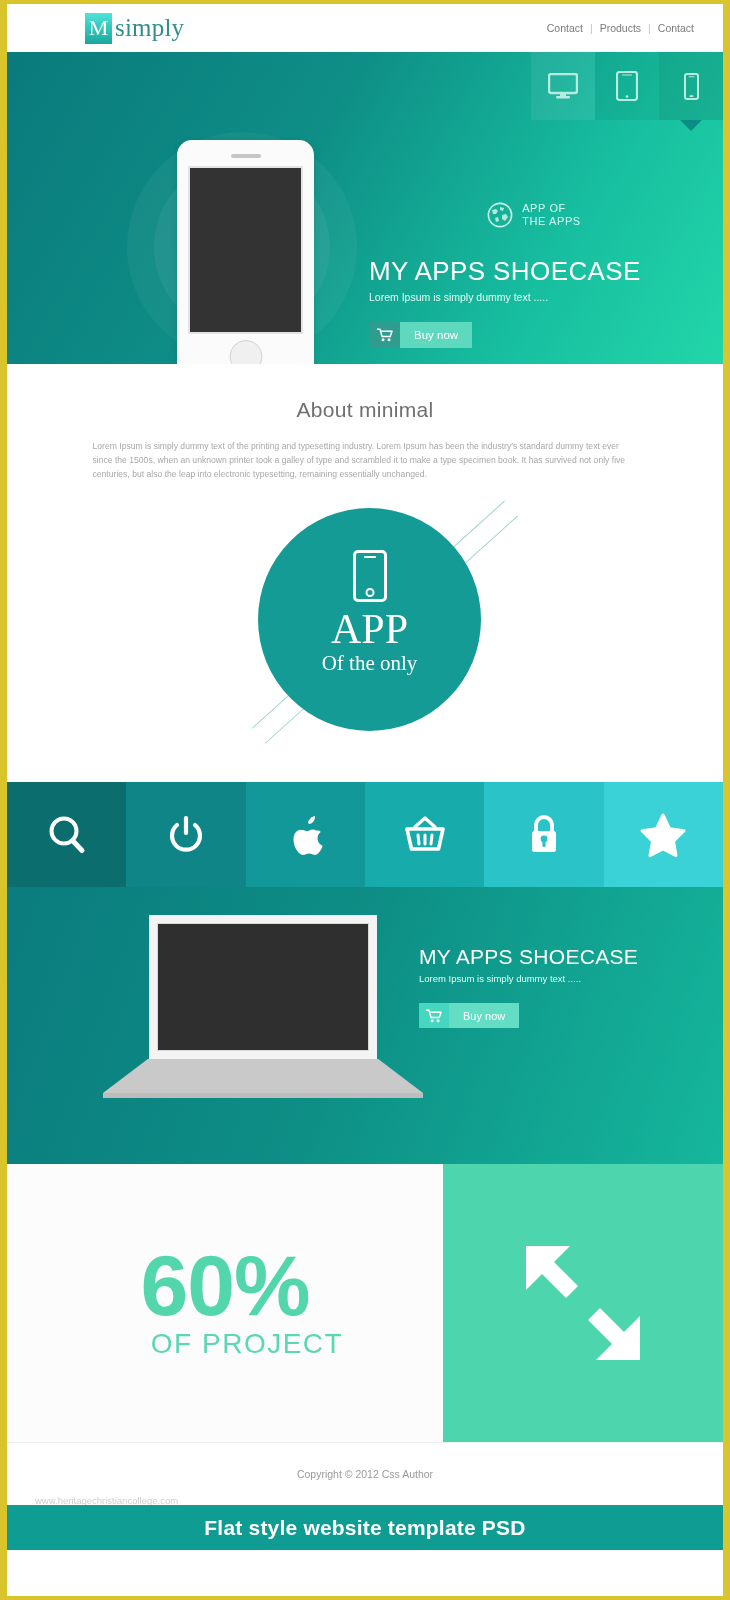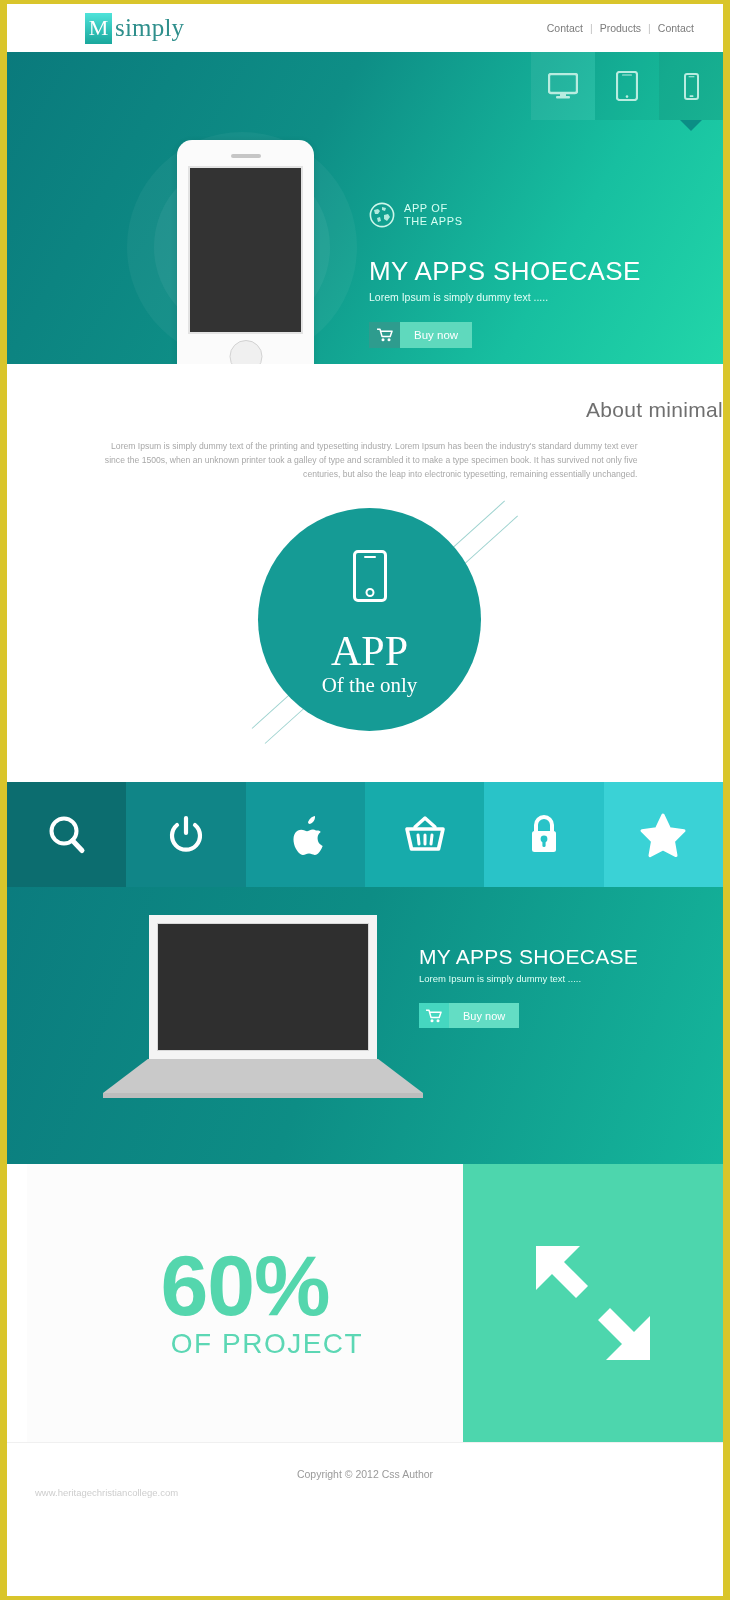--- a/index.html
+++ b/index.html
@@ -71,45 +71,45 @@
   .phone {
     position: absolute; left: 170px; top: 88px; width: 137px; height: 242px;
     background: #fbfbfb; border-radius: 15px; box-shadow: 0 2px 7px rgba(0,0,0,.10);
   }
   .phone-speaker { position: absolute; top: 14px; left: 50%; transform: translateX(-50%); width: 30px; height: 4px; background: #c6c6c6; border-radius: 3px; }
   .phone-screen { position: absolute; top: 26px; left: 11px; width: 115px; height: 168px; background: #333333; border: 2px solid #e3e3e3; }
   .phone-home { position: absolute; bottom: 9px; left: 50%; transform: translateX(-50%); width: 33px; height: 33px; border-radius: 50%; background: #f0f0f0; border: 1px solid #d2d2d2; }
 
   
   .hero-copy { position: absolute; left: 362px; top: 150px; width: 330px; }
-  .badge-row { display: flex; align-items: center; gap: 9px; }
+  .badge-row { display: flex; align-items: center; gap: 9px; justify-content: center; }
   .badge-text { font-size: 11px; line-height: 13px; color: #d6fff3; letter-spacing: .6px; }
   .hero-title { margin-top: 28px; font-size: 26px; color: #ffffff; font-weight: 300; letter-spacing: .4px; }
   .hero-sub { margin-top: 4px; font-size: 10.5px; color: #e3fff7; }
   .buy-btn { margin-top: 19px; display: inline-flex; align-items: stretch; height: 26px; }
   .buy-icon { width: 31px; background: #2e9c8e; display: flex; align-items: center; justify-content: center; }
   .buy-label { background: #5fd9bd; color: #ffffff; font-size: 11.5px; display: flex; align-items: center; padding: 0 14px; }
 
   
   .about { position: relative; background: #ffffff; height: 418px; padding-top: 34px; }
-  .about h2 { text-align: right; font-size: 21px; font-weight: 300; color: #6f6f6f; letter-spacing: .3px; }
-  .about p { margin: 17px auto 0; width: 545px; text-align: right; font-size: 8.6px; line-height: 14px; color: #a8a8a8; }
+  .about h2 { text-align: center; font-size: 21px; font-weight: 300; color: #6f6f6f; letter-spacing: .3px; }
+  .about p { margin: 17px auto 0; width: 545px; text-align: left; font-size: 8.6px; line-height: 14px; color: #a8a8a8; }
   .circle-wrap { position: relative; width: 100%; height: 265px; margin-top: 12px; }
   .slash { position: absolute; height: 1px; background: #9dd2cf; transform-origin: left center; }
   .s1 { width: 340px; left: 245px; top: 235px; transform: rotate(-42deg); }
   .s2 { width: 340px; left: 258px; top: 250px; transform: rotate(-42deg); }
   .app-circle {
     position: absolute; left: 251px; top: 15px; width: 223px; height: 223px;
     border-radius: 50%; background: #159b95;
     display: flex; flex-direction: column; align-items: center; justify-content: flex-start; padding-top: 42px;
   }
   .app-phone-ic { width: 34px; height: 52px; border: 3px solid #ffffff; border-radius: 5px; position: relative; }
   .app-phone-ic::before { content:""; position:absolute; top:3px; left:50%; transform:translateX(-50%); width:12px; height:2px; background:#fff; border-radius:2px;}
   .app-phone-ic::after { content:""; position:absolute; bottom:2px; left:50%; transform:translateX(-50%); width:5px; height:5px; border:2px solid #fff; border-radius:50%;}
-  .app-word { margin-top: 28px; font-family: "Liberation Serif", serif; font-size: 42px; color: #ffffff; line-height: 42px; }
+  .app-word { margin-top: 6px; font-family: "Liberation Serif", serif; font-size: 42px; color: #ffffff; line-height: 42px; }
   .app-sub { font-family: "Liberation Serif", serif; font-size: 21px; color: #ffffff; margin-top: 1px; }
 
   
   .iconbar { display: flex; height: 105px; }
   .icell { flex: 1; display: flex; align-items: center; justify-content: center; }
 
   
   .showcase2 {
     position: relative; height: 277px;
     background: linear-gradient(110deg, #0b7c7e 0%, #0d8d85 45%, #15b79c 100%);
@@ -121,30 +121,30 @@
   .trapezoid { width: 320px; height: 34px; background: #c9c9c9; clip-path: polygon(14% 0, 86% 0, 100% 100%, 0% 100%); }
   .trap-lip { width: 320px; height: 5px; background: #bdbdbd; }
   .sc2-copy { position: absolute; left: 412px; top: 58px; width: 290px; }
   .sc2-title { font-size: 21px; color: #ffffff; font-weight: 300; letter-spacing: .3px; }
   .sc2-sub { margin-top: 4px; font-size: 9.5px; color: #dffff5; }
   .sc2-btn { margin-top: 19px; display: inline-flex; height: 25px; }
   .sc2-icon { width: 30px; background: #45d7c0; display: flex; align-items: center; justify-content: center; }
   .sc2-label { background: #63ddc4; color: #ffffff; font-size: 11px; display: flex; align-items: center; padding: 0 14px; }
 
   
-  .progress { display: flex; height: 278px; padding-left: 20px; }
+  .progress { display: flex; height: 278px; }
   .prog-left { width: 436px; background: #fcfcfc; display: flex; flex-direction: column; align-items: center; justify-content: center; }
   .big-num { font-size: 86px; font-weight: bold; color: #54d6ad; line-height: 82px; letter-spacing: -1px; }
   .prog-line { font-size: 28px; font-weight: 300; color: #5cd7b4; letter-spacing: 1.5px; line-height: 36px; margin-left: 44px; }
   .prog-right { flex: 1; background: #4dd6ad; position: relative; }
 
   
   .footer { height: 63px; background: #ffffff; display: flex; align-items: center; justify-content: center; border-top: 1px solid #f0f0f0; position: relative; }
   .footer-txt { font-size: 10.5px; color: #9a9a9a; }
-  .watermark { position: absolute; left: 28px; top: 44px; font-size: 9.5px; color: rgba(120,120,120,.38); white-space: nowrap; z-index: 5; }
+  .watermark { position: absolute; left: 28px; top: 52px; font-size: 9.5px; color: rgba(120,120,120,.38); white-space: nowrap; z-index: 5; text-decoration: underline; }
   .bottom-bar { height: 45px; background: #0f9d93; display: flex; align-items: center; justify-content: center; }
   .bottom-bar span { color: #ffffff; font-size: 21px; font-weight: bold; letter-spacing: .2px; }
 </style>
 </head>
 <body>
 
 <div class="page">
  <div class="inner">
 
   <div class="header">
@@ -316,15 +316,18 @@
         <path d="M18 18 H62 L46 34 L70 58 L58 70 L34 46 L18 62 Z" fill="#ffffff"></path>
         <path d="M132 132 H88 L104 116 L80 92 L92 80 L116 104 L132 88 Z" fill="#ffffff"></path>
       </svg>
     </div>
   </div>
 
   <div class="footer">
     <div class="footer-txt">Copyright © 2012 Css Author</div>
     <div class="watermark">www.heritagechristiancollege.com</div>
   </div>
+  <div class="bottom-bar">
+    <span>Flat style  website template PSD</span>
+  </div>
 
  </div>
 </div>
 
 </body></html>

